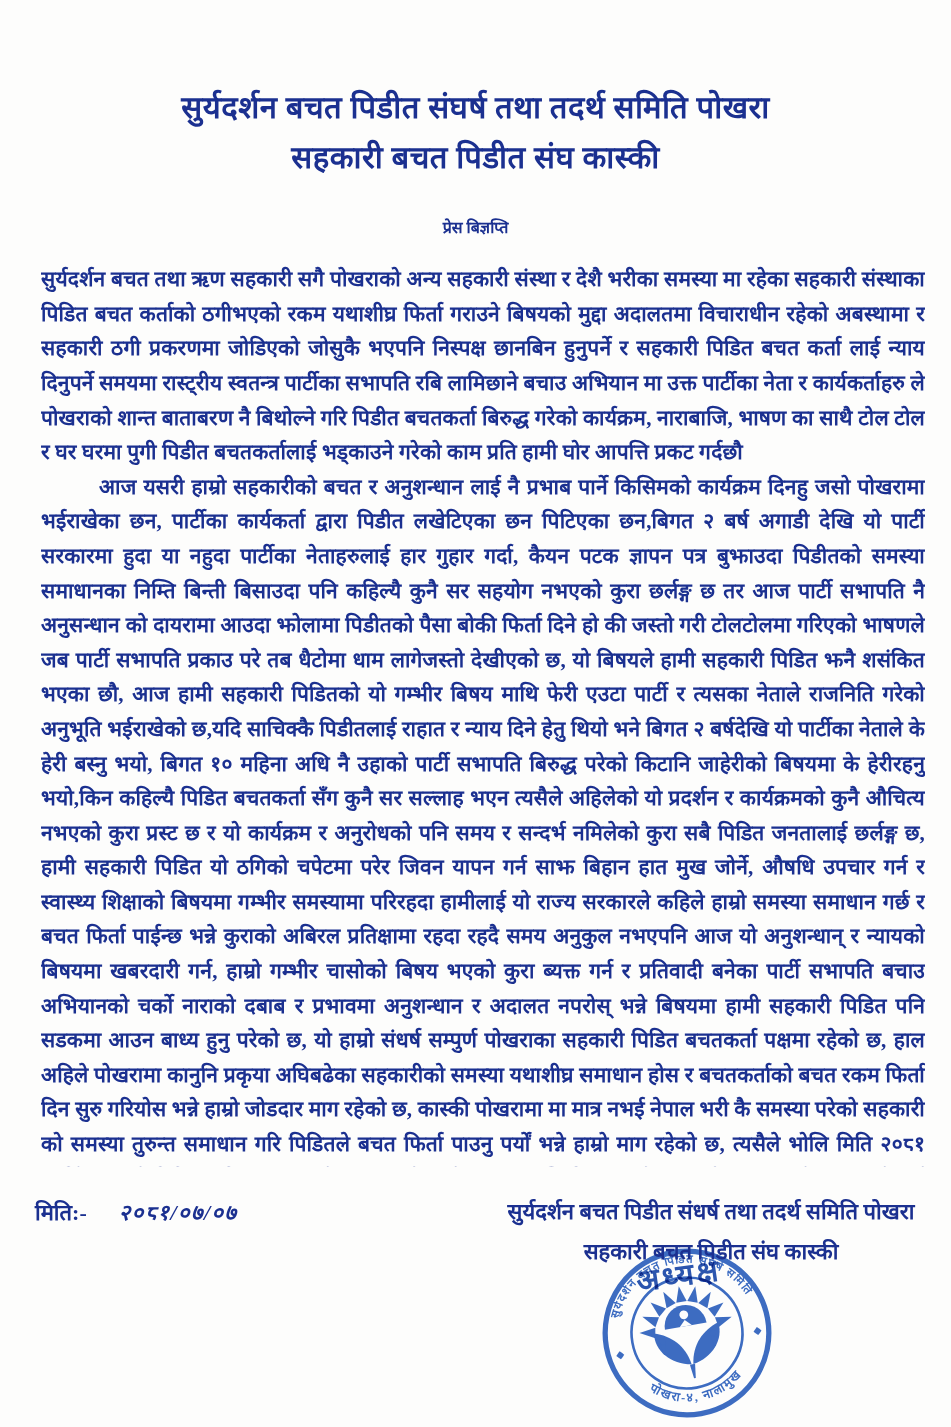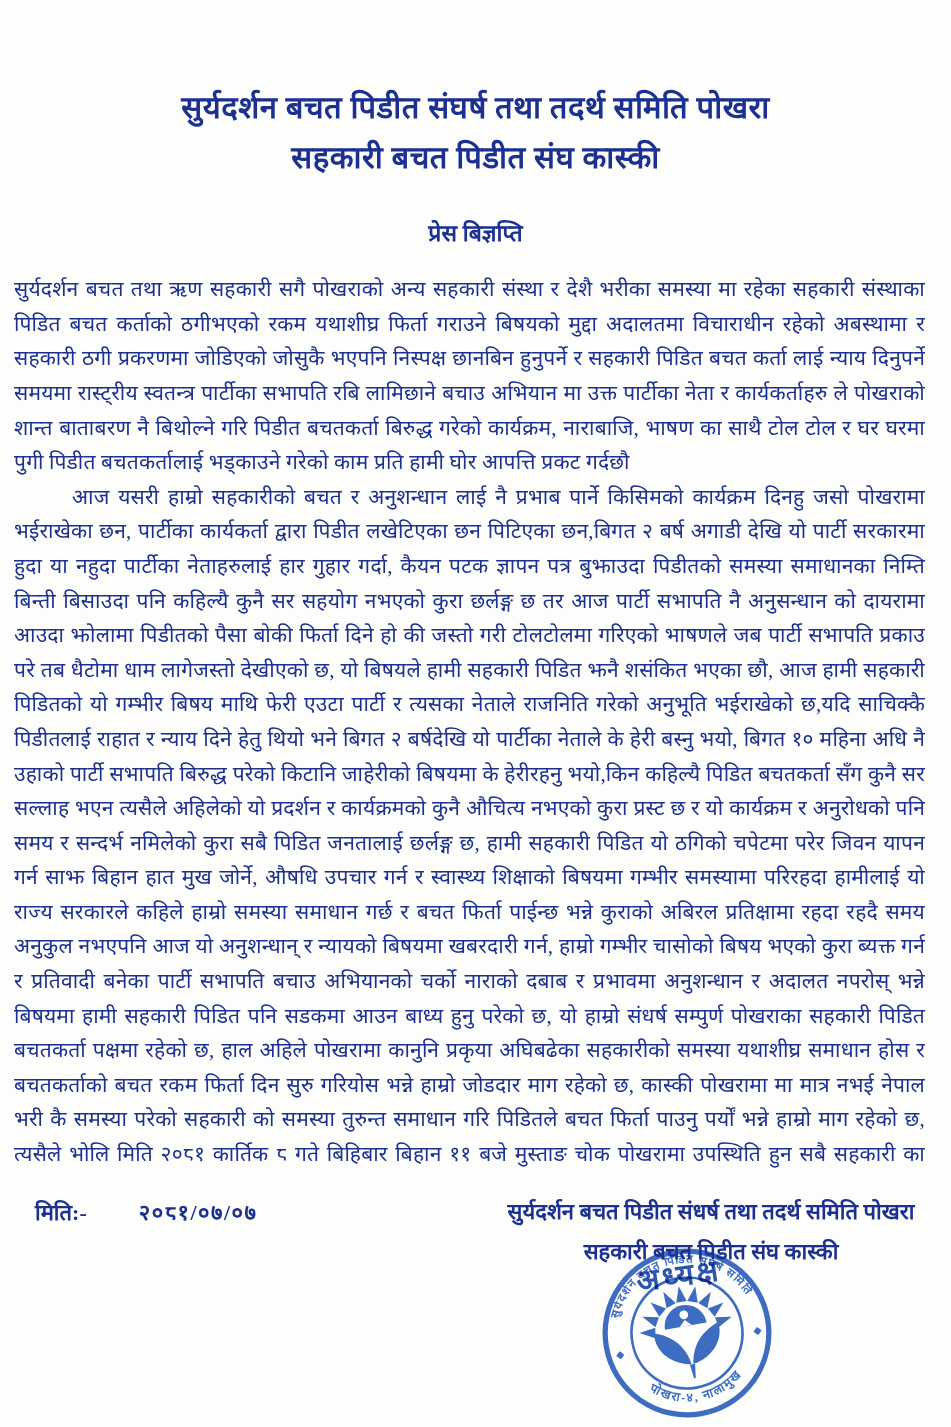--- a/index.html
+++ b/index.html
@@ -18,38 +18,38 @@
     color:var(--ink);
     font-family:"Liberation Serif","DejaVu Serif",serif;
   }
   header{ text-align:center; padding-top:83px; }
   .title-line{
     font-size:31px; font-weight:700; line-height:1.6;
     margin:0; letter-spacing:0.5px;
   }
   .subtitle{
     margin:34px 0 0 0;
-    font-size:23px; font-weight:700;
+    font-size:16px; font-weight:700;
   }
   .body-text{
-    margin:24px 26px 0 14px;
+    margin:24px 26px 0 41px;
     height:905px; overflow:hidden;
-    font-size:21px; font-weight:400;
+    font-size:21px; font-weight:700;
     line-height:34.6px;
     text-align:justify;
     letter-spacing:0.2px;
   }
   .body-text p{ margin:0; }
   .para-indent{ text-indent:58px; }
   .date-row{
     position:absolute; left:35px; top:1196px;
     font-size:22px; font-weight:700;
     z-index:2;
   }
-  .date-value{ margin-left:52px; letter-spacing:1.5px; }
+  .date-value{ margin-left:32px; letter-spacing:1.5px;font-style:italic; }
   .signature-block{
     position:absolute; left:495px; top:1192px; width:432px;
     text-align:center;
     font-size:22px; font-weight:700; line-height:40px;
     z-index:3;
   }
   .stamp-wrap{
     position:absolute; left:599px; top:1245px;
     width:176px; height:176px;
     transform:rotate(-10deg);

